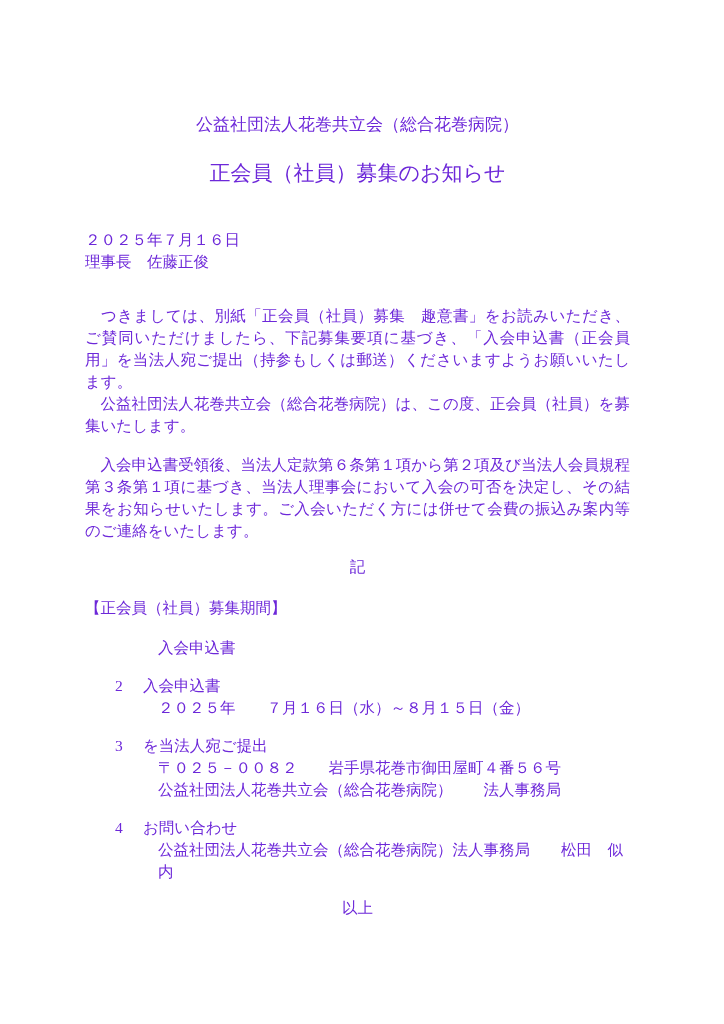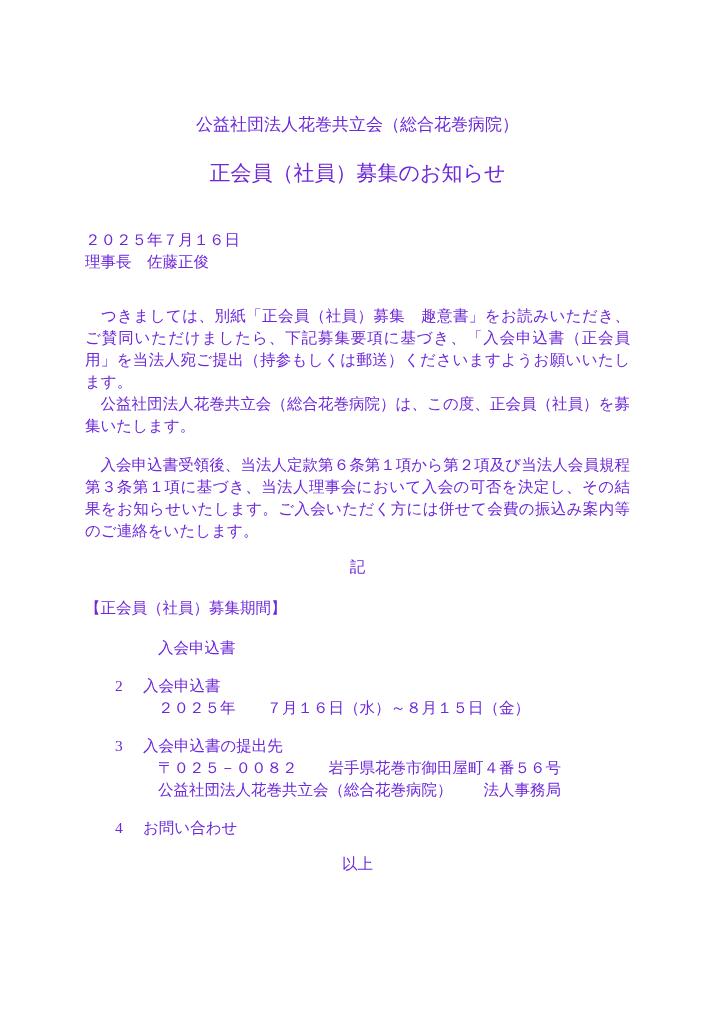--- a/index.html
+++ b/index.html
@@ -103,27 +103,28 @@
 
   <div class="list-item">
     <div class="item-head">
       <span class="item-no">2</span><span>入会申込書</span>
     </div>
     <div class="item-detail">２０２５年　　７月１６日（水）～８月１５日（金）</div>
   </div>
 
   <div class="list-item">
     <div class="item-head">
-      <span class="item-no">3</span><span>入会申込書の提出先</span>
+      <span class="item-no">3</span><span>を当法人宛ご提出</span>
     </div>
     <div class="item-detail">〒０２５－００８２　　岩手県花巻市御田屋町４番５６号</div>
     <div class="item-detail">公益社団法人花巻共立会（総合花巻病院）　　法人事務局</div>
   </div>
 
   <div class="list-item">
     <div class="item-head">
       <span class="item-no">4</span><span>お問い合わせ</span>
     </div>
+    <div class="item-detail">公益社団法人花巻共立会（総合花巻病院）法人事務局　　松田　似内</div>
   </div>
 
   <div class="closing">以上</div>
 
 </div>
 
 </body></html>

